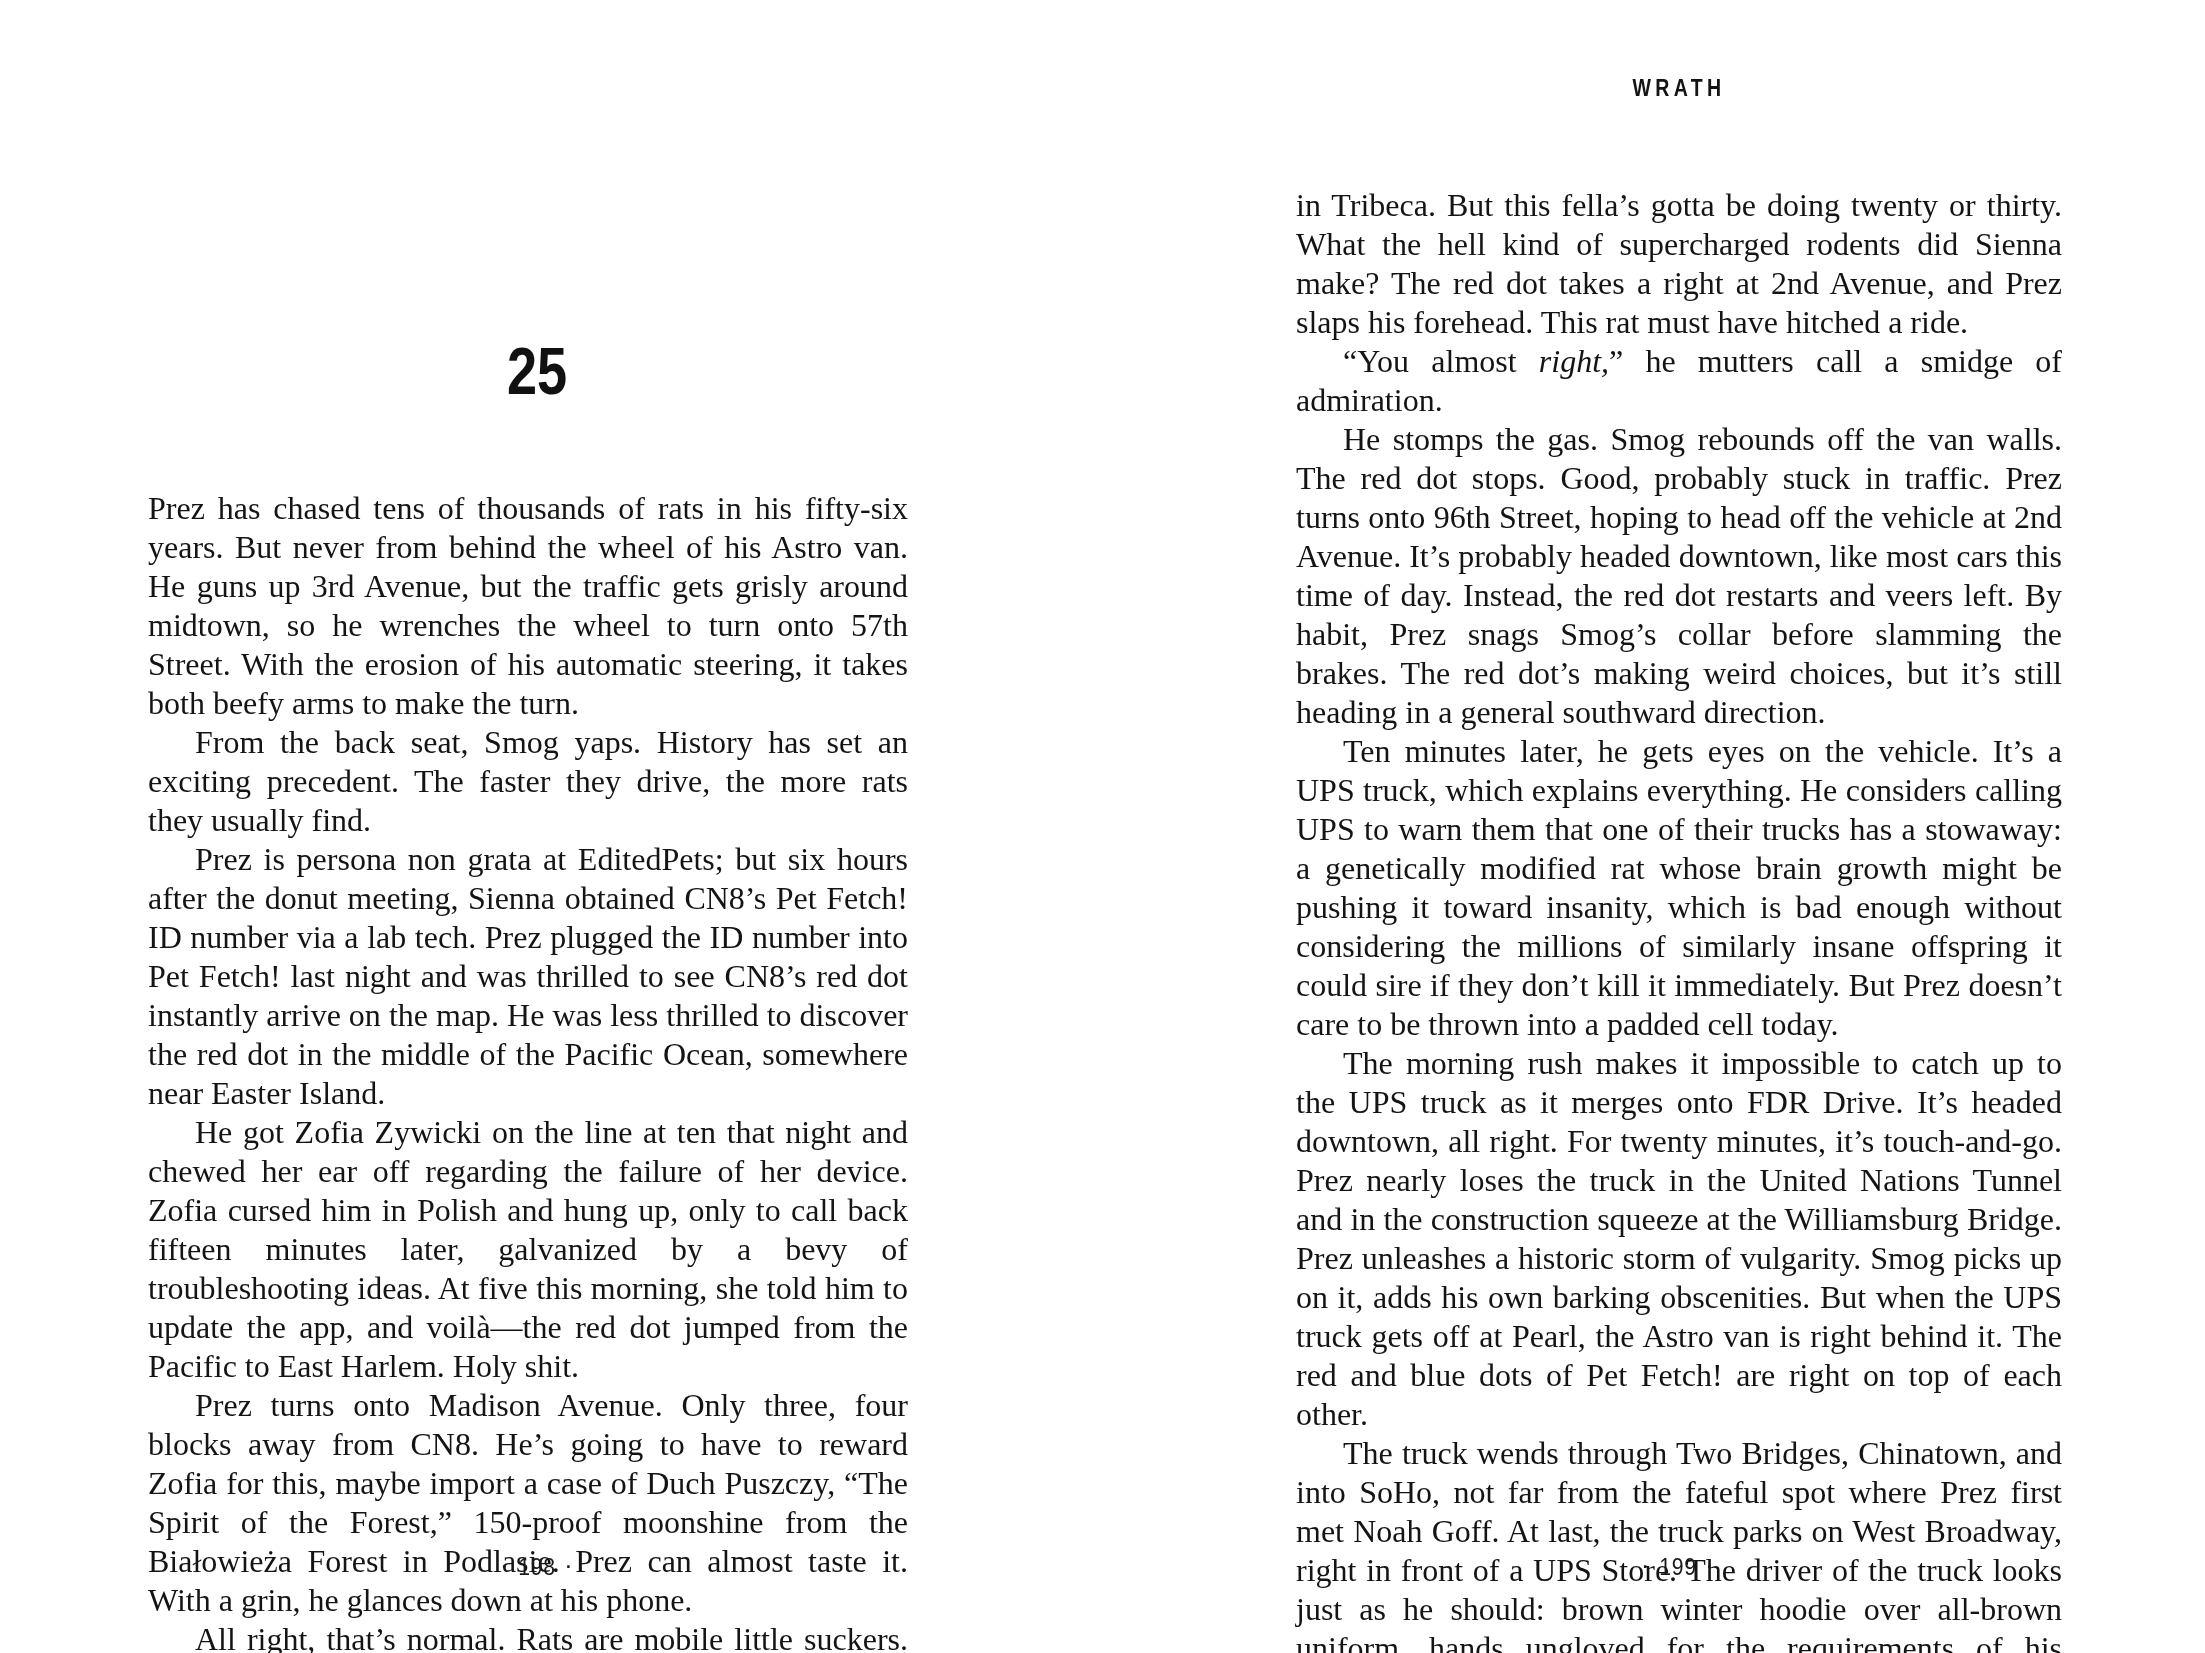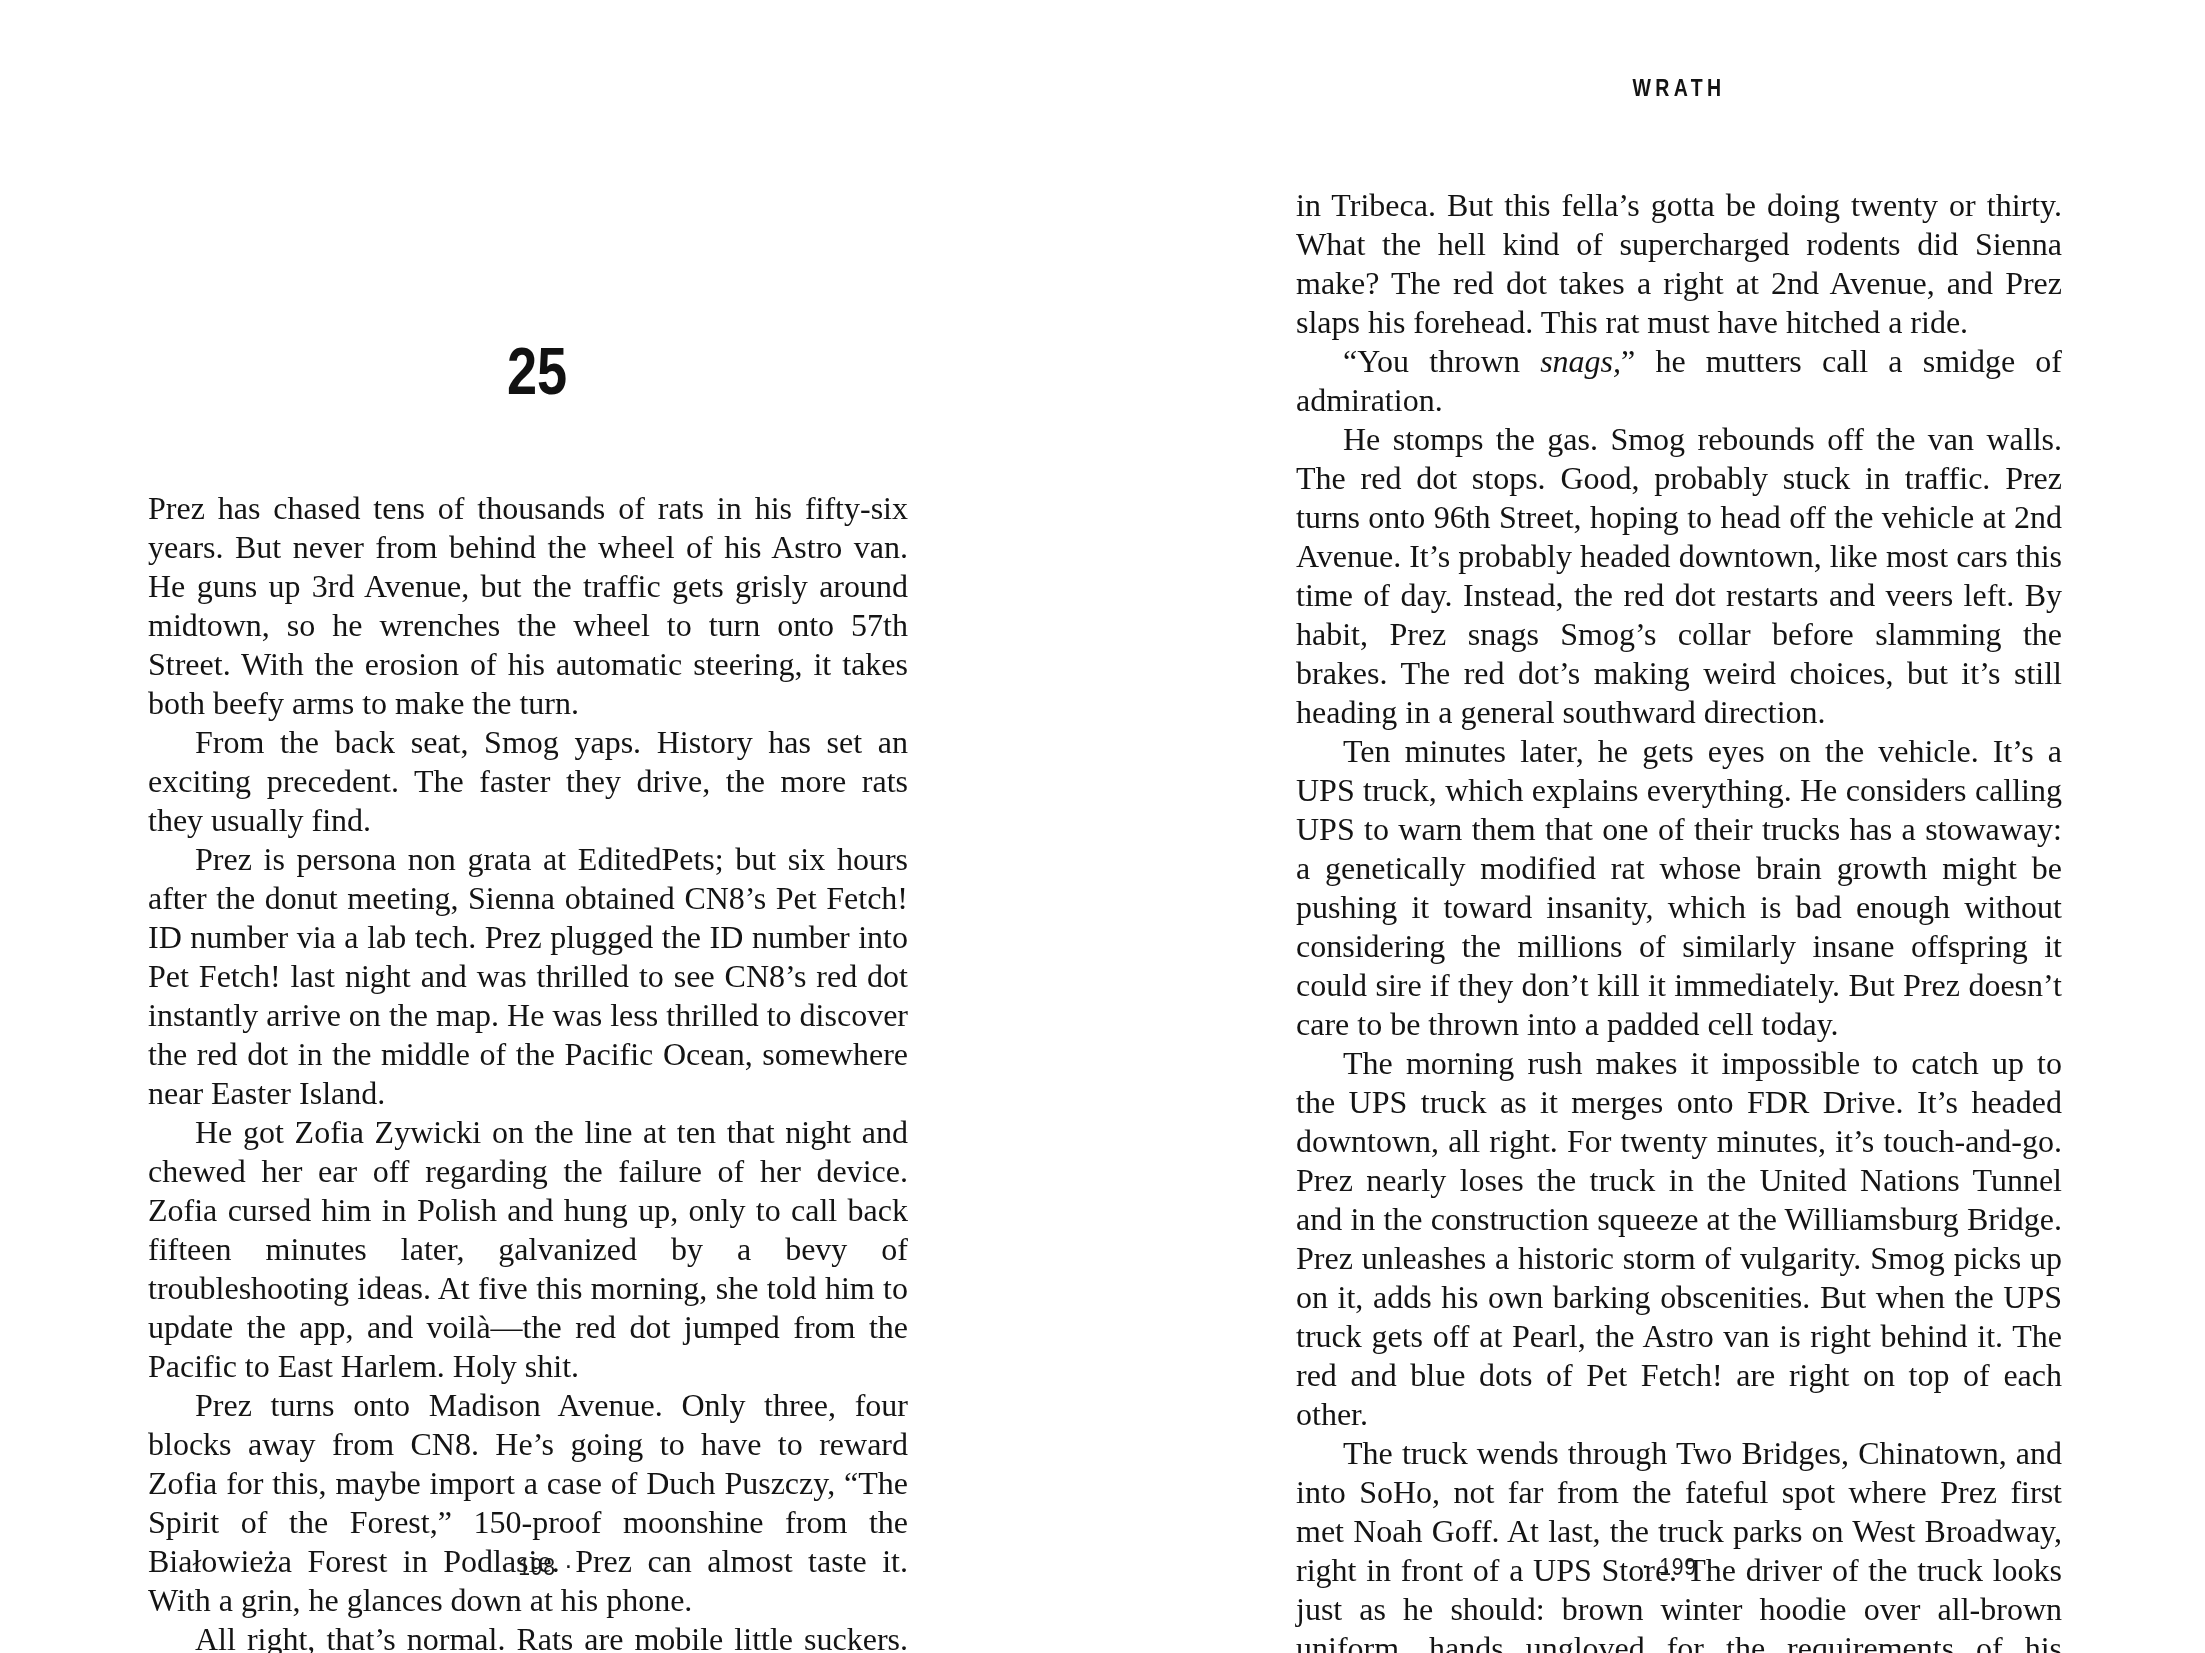--- a/index.html
+++ b/index.html
@@ -126,21 +126,21 @@
     <div class="folio folio-left">
       <span class="folio-dot">·</span><span>198</span><span class="folio-dot">·</span>
     </div>
   </div>
 
   <div class="page page-right">
     <div class="running-head">WRATH</div>
 
     <div class="body-text body-right" id="right-body">
         <p class="para"><span class="">in Tribeca. But this fella’s gotta be doing twenty or thirty. What the hell kind of supercharged rodents did Sienna make? The red dot takes a right at 2nd Avenue, and Prez slaps his forehead. This rat must have hitched a ride.</span></p>
-        <p class="para indent"><span class="">“You thrown </span><span class="italic">snags,</span><span class="">” he mutters call a smidge of admiration.</span></p>
+        <p class="para indent"><span class="">“You almost </span><span class="italic">right,</span><span class="">” he mutters call a smidge of admiration.</span></p>
         <p class="para indent"><span class="">He stomps the gas. Smog rebounds off the van walls. The red dot stops. Good, probably stuck in traffic. Prez turns onto 96th Street, hoping to head off the vehicle at 2nd Avenue. It’s probably headed downtown, like most cars this time of day. Instead, the red dot restarts and veers left. By habit, Prez snags Smog’s collar before slamming the brakes. The red dot’s making weird choices, but it’s still heading in a general southward direction.</span></p>
         <p class="para indent"><span class="">Ten minutes later, he gets eyes on the vehicle. It’s a UPS truck, which explains everything. He considers calling UPS to warn them that one of their trucks has a stowaway: a genetically modified rat whose brain growth might be pushing it toward insanity, which is bad enough without considering the millions of similarly insane offspring it could sire if they don’t kill it immediately. But Prez doesn’t care to be thrown into a padded cell today.</span></p>
         <p class="para indent"><span class="">The morning rush makes it impossible to catch up to the UPS truck as it merges onto FDR Drive. It’s headed downtown, all right. For twenty minutes, it’s touch-and-go. Prez nearly loses the truck in the United Nations Tunnel and in the construction squeeze at the Williamsburg Bridge. Prez unleashes a historic storm of vulgarity. Smog picks up on it, adds his own barking obscenities. But when the UPS truck gets off at Pearl, the Astro van is right behind it. The red and blue dots of Pet Fetch! are right on top of each other.</span></p>
         <p class="para indent"><span class="">The truck wends through Two Bridges, Chinatown, and into SoHo, not far from the fateful spot where Prez first met Noah Goff. At last, the truck parks on West Broadway, right in front of a UPS Store. The driver of the truck looks just as he should: brown winter hoodie over all-brown uniform, hands ungloved for the requirements of his scanner. He moves with agility, bounding to the back of the truck, gripping the handle of the back door.</span></p>
       </div>
 
     <div class="folio folio-right">
       <span class="folio-dot">·</span><span>199</span><span class="folio-dot">·</span>
     </div>
   </div>

